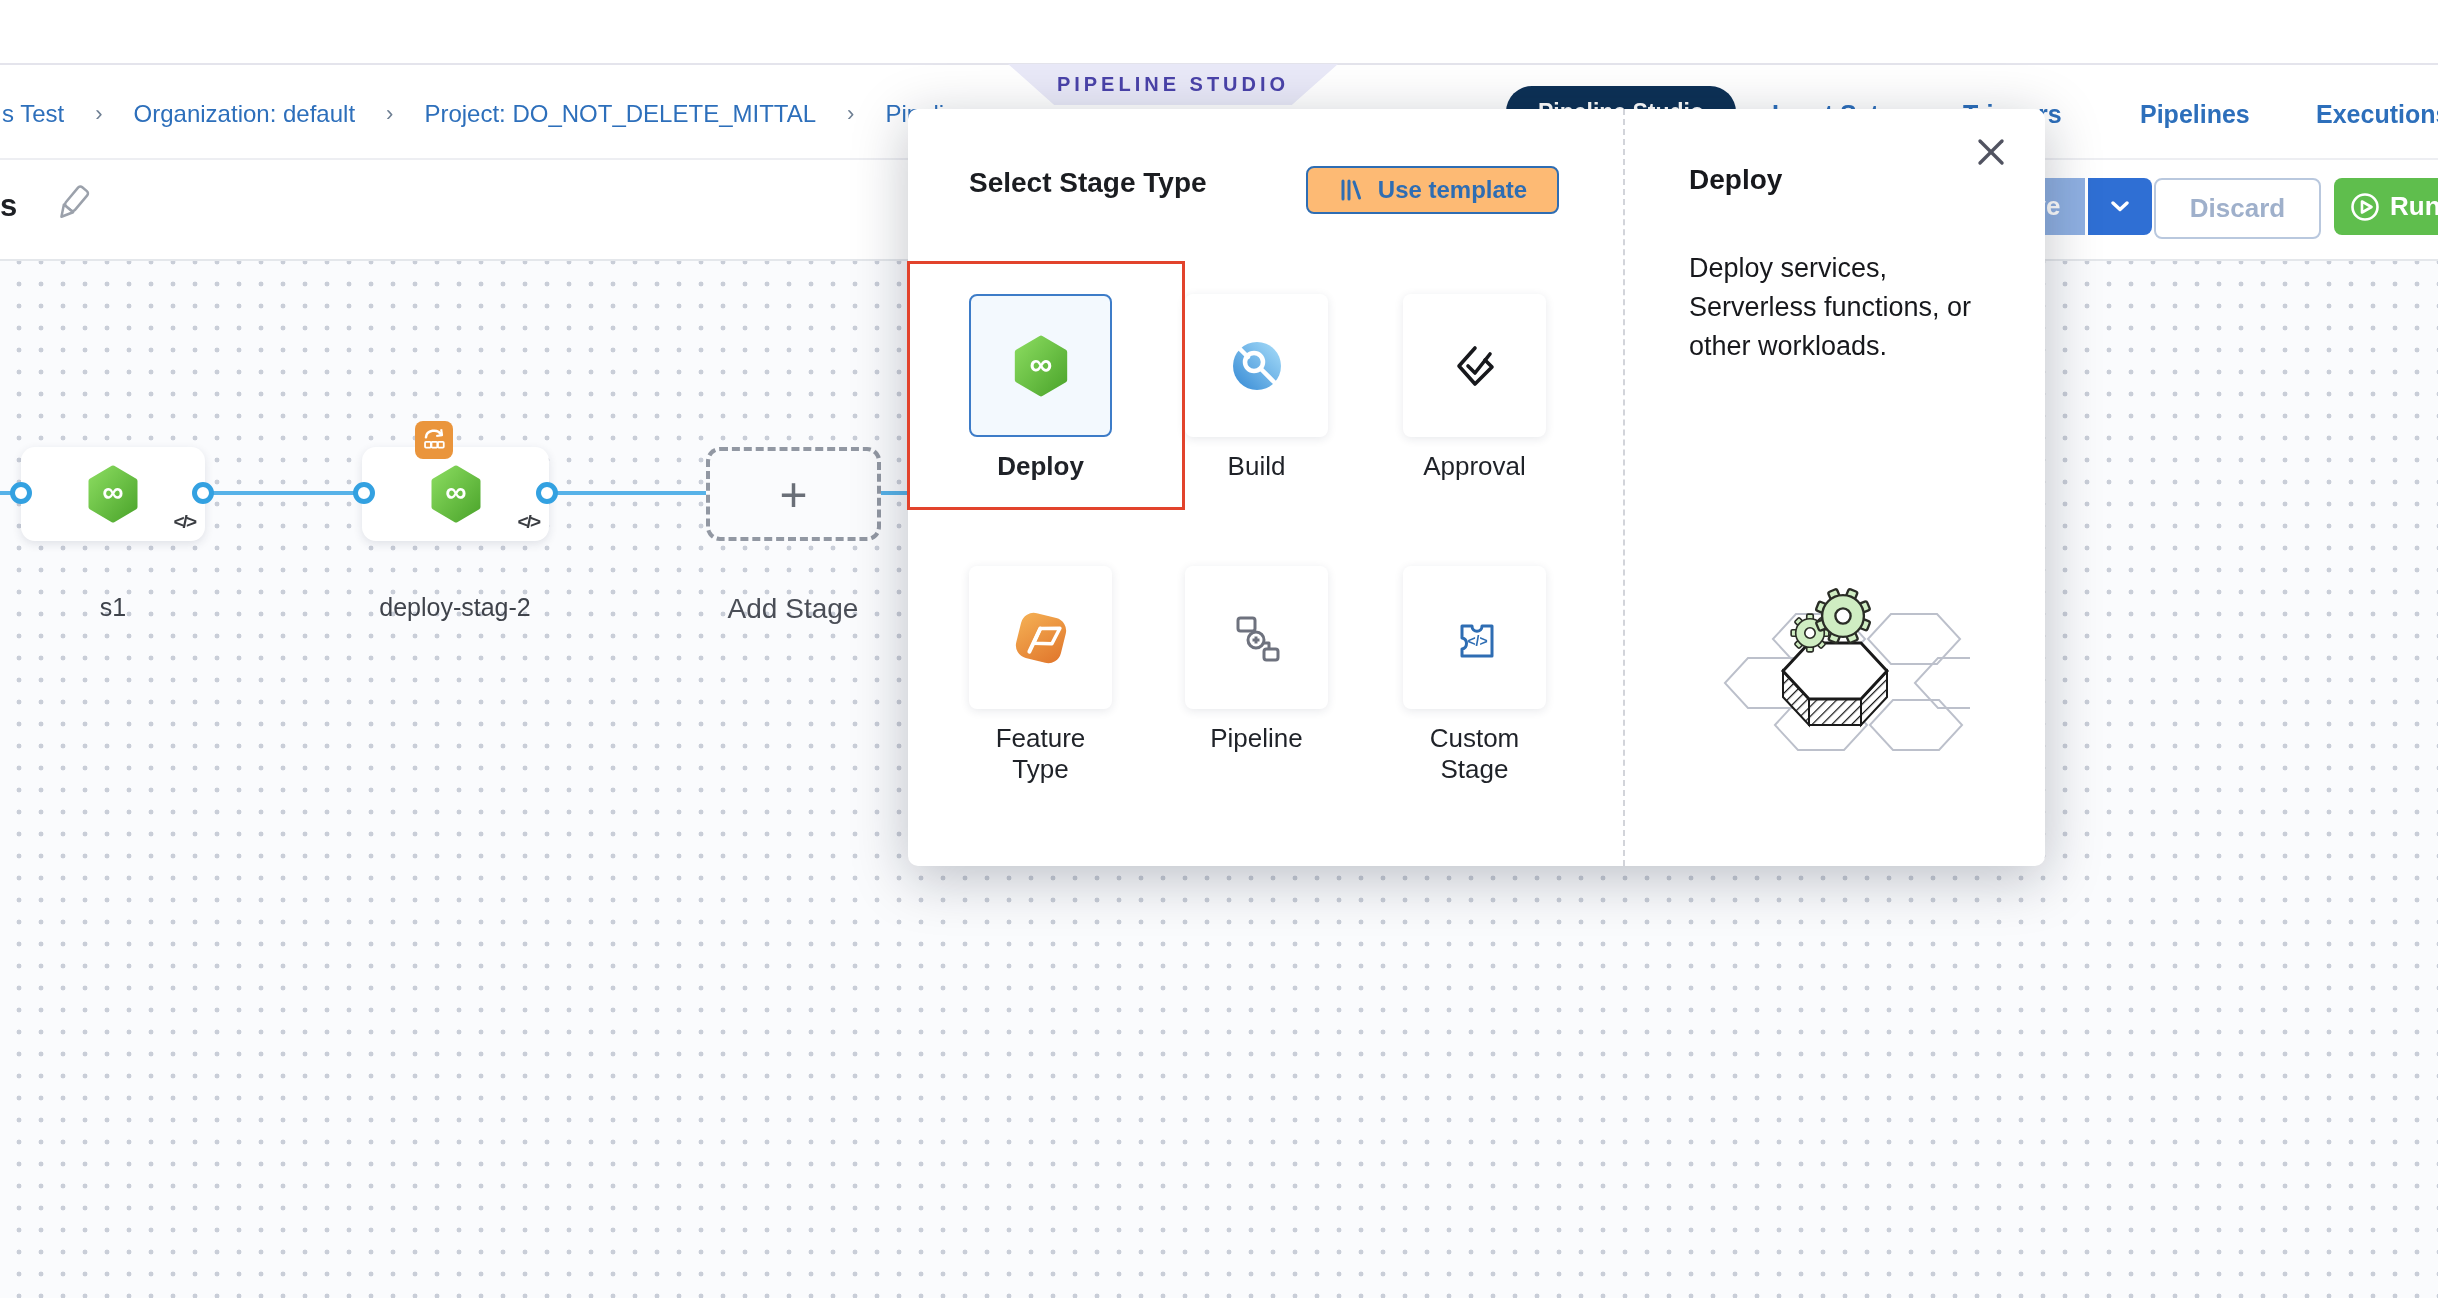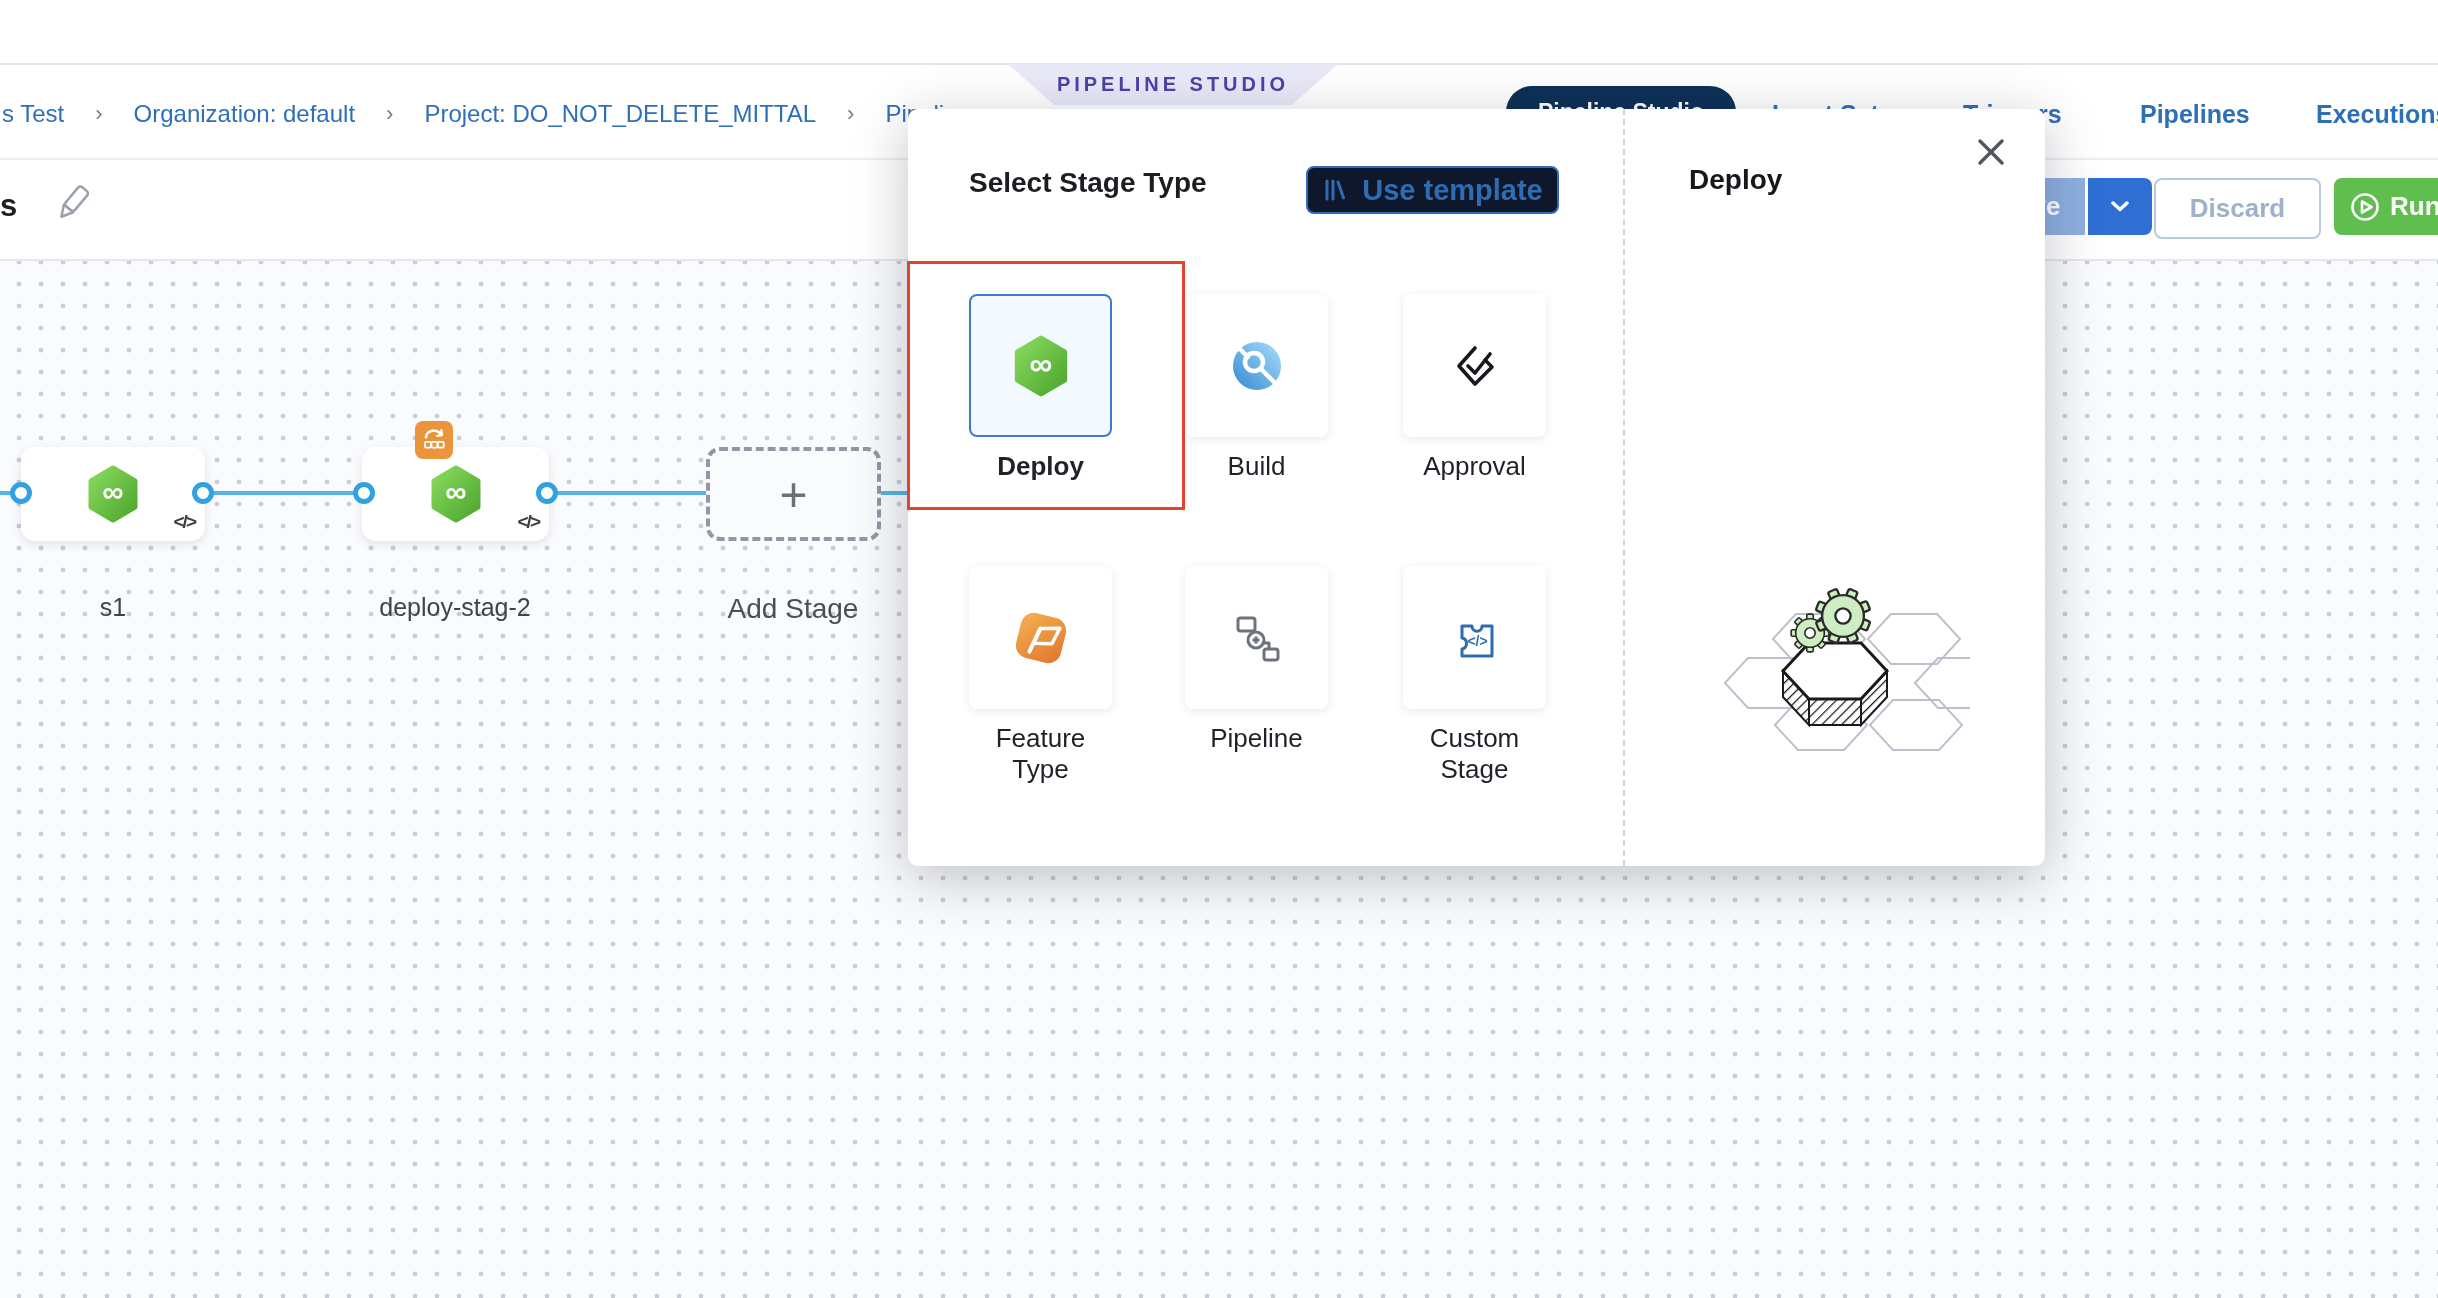--- a/index.html
+++ b/index.html
@@ -44,21 +44,21 @@
   .add-stage{left:706px;top:186px;width:175px;height:94px;border:4px dashed #9298A3;border-radius:14px;
              background:#FAFBFD;display:flex;align-items:center;justify-content:center;box-sizing:border-box;
              font-size:48px;font-weight:300;color:#6A6F78;}
 
   
   .dialog{left:908px;top:109px;width:1137px;height:757px;background:#fff;border-radius:10px;
           box-shadow:0 12px 55px rgba(10,20,40,.25);z-index:10;}
   .dlg-title{left:61px;top:58px;font-size:28px;font-weight:bold;color:#1B1D21;}
   .use-template{left:398px;top:57px;width:253px;height:48px;border:2px solid #2E6DB3;border-radius:8px;
                 display:flex;align-items:center;justify-content:center;gap:16px;box-sizing:border-box;
-                color:#2E6DB3;font-size:29px;font-weight:600;background:#0f172a;}
+                color:#2E6DB3;font-size:24px;font-weight:600;background:#fdba74;}
   .tile{width:143px;height:143px;border-radius:8px;background:#fff;box-shadow:0 2px 10px rgba(30,40,70,.10);
         display:flex;align-items:center;justify-content:center;box-sizing:border-box;}
   .tile.selected{background:#F3F9FE;border:2px solid #3D7CC8;box-shadow:none;}
   .tile-label{width:143px;text-align:center;font-size:26px;color:#1F2228;line-height:31px;}
   .tile-label.selected{font-weight:bold;}
   .dlg-divider{left:715px;top:0;bottom:0;border-left:2px dashed #D2D4DA;}
   .panel-title{left:781px;top:55px;font-size:28px;font-weight:bold;color:#17181C;}
   .panel-desc{left:781px;top:140px;width:300px;font-size:27px;line-height:39px;color:#17181C;}
   .dlg-close{left:1066px;top:26px;width:34px;height:34px;cursor:pointer;}
 
@@ -256,20 +256,21 @@
     <div class="abs tile-label selected" style="left:61px;top:342px">Deploy</div>
     <div class="abs tile-label" style="left:277px;top:342px">Build</div>
     <div class="abs tile-label" style="left:495px;top:342px">Approval</div>
     <div class="abs tile-label" style="left:61px;top:614px">Feature Type</div>
     <div class="abs tile-label" style="left:277px;top:614px">Pipeline</div>
     <div class="abs tile-label" style="left:495px;top:614px">Custom Stage</div>
 
     <div class="abs dlg-divider"></div>
 
     <span class="abs panel-title">Deploy</span>
+    <div class="abs panel-desc">Deploy services, Serverless functions, or other workloads.</div>
 
     <svg class="abs dlg-close" viewBox="0 0 34 34">
       <line x1="6" y1="6" x2="28" y2="28" stroke="#515361" stroke-width="3.4" stroke-linecap="round"></line>
       <line x1="28" y1="6" x2="6" y2="28" stroke="#515361" stroke-width="3.4" stroke-linecap="round"></line>
     </svg>
 
     <svg class="abs" style="left:782px;top:462px" width="280" height="185" viewBox="0 0 280 185">
       <g fill="none" stroke="#BCC0CB" stroke-width="2">
         <path d="M52,75 L76,49 L124,49 L148,75 L124,101 L76,101 Z" transform="translate(33,-4) scale(0.96)"></path>
         <path d="M52,75 L76,49 L124,49 L148,75 L124,101 L76,101 Z" transform="translate(128,-4) scale(0.96)"></path>

